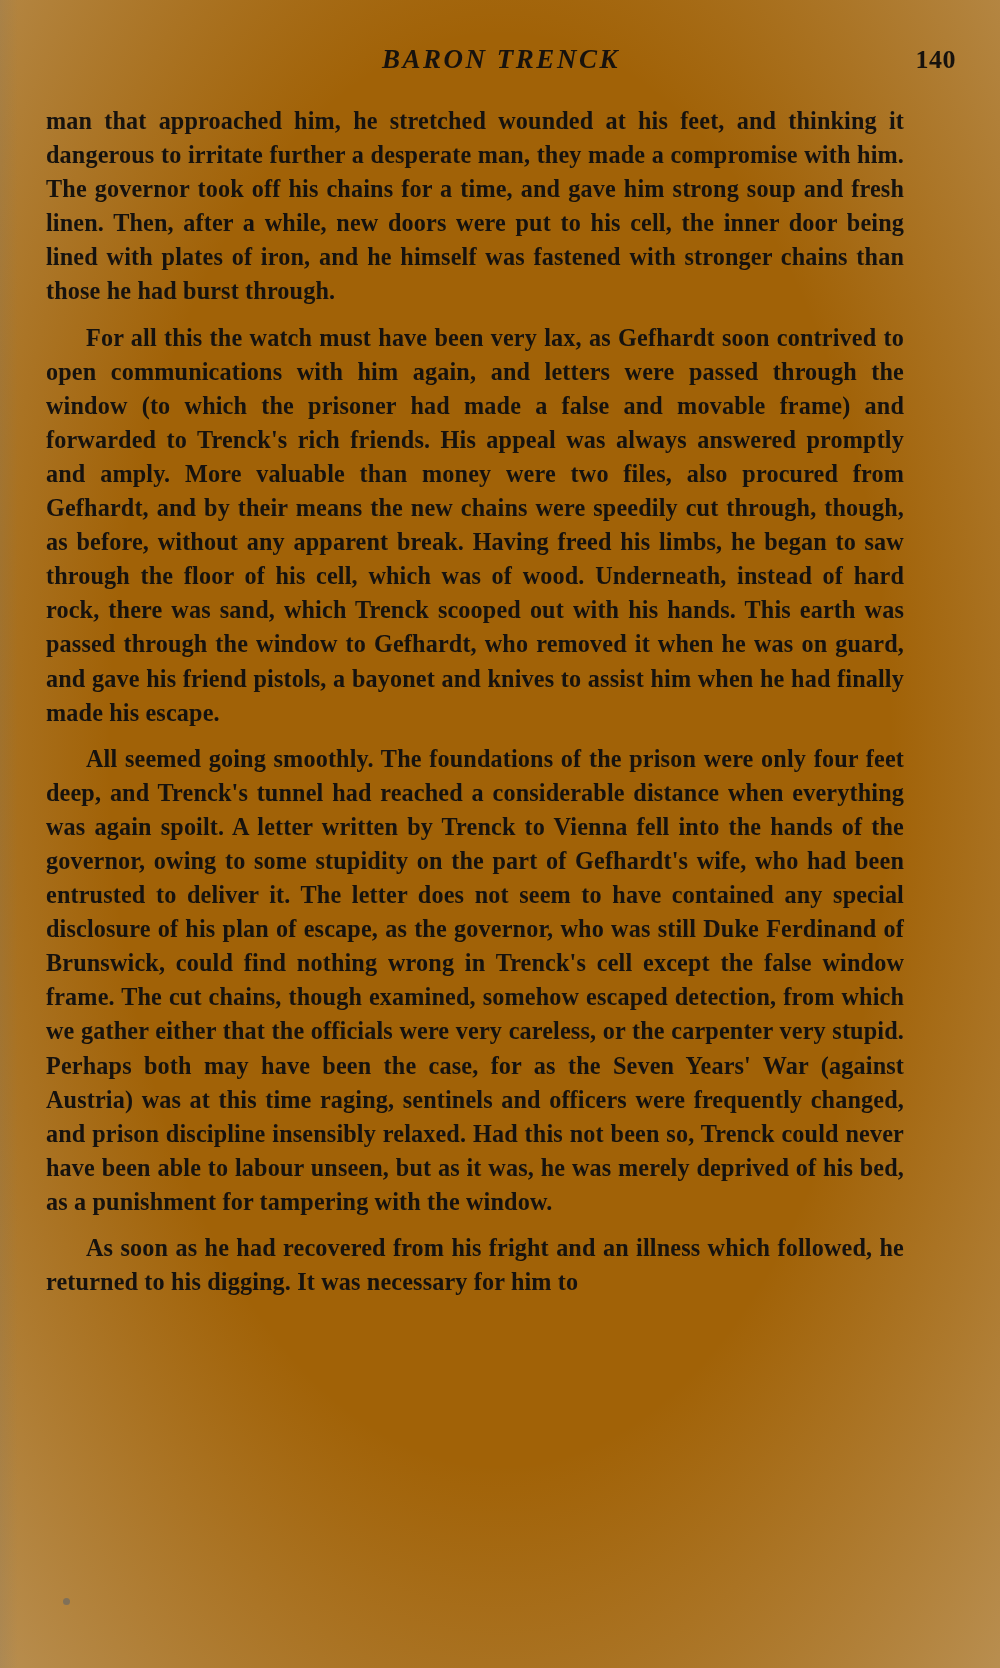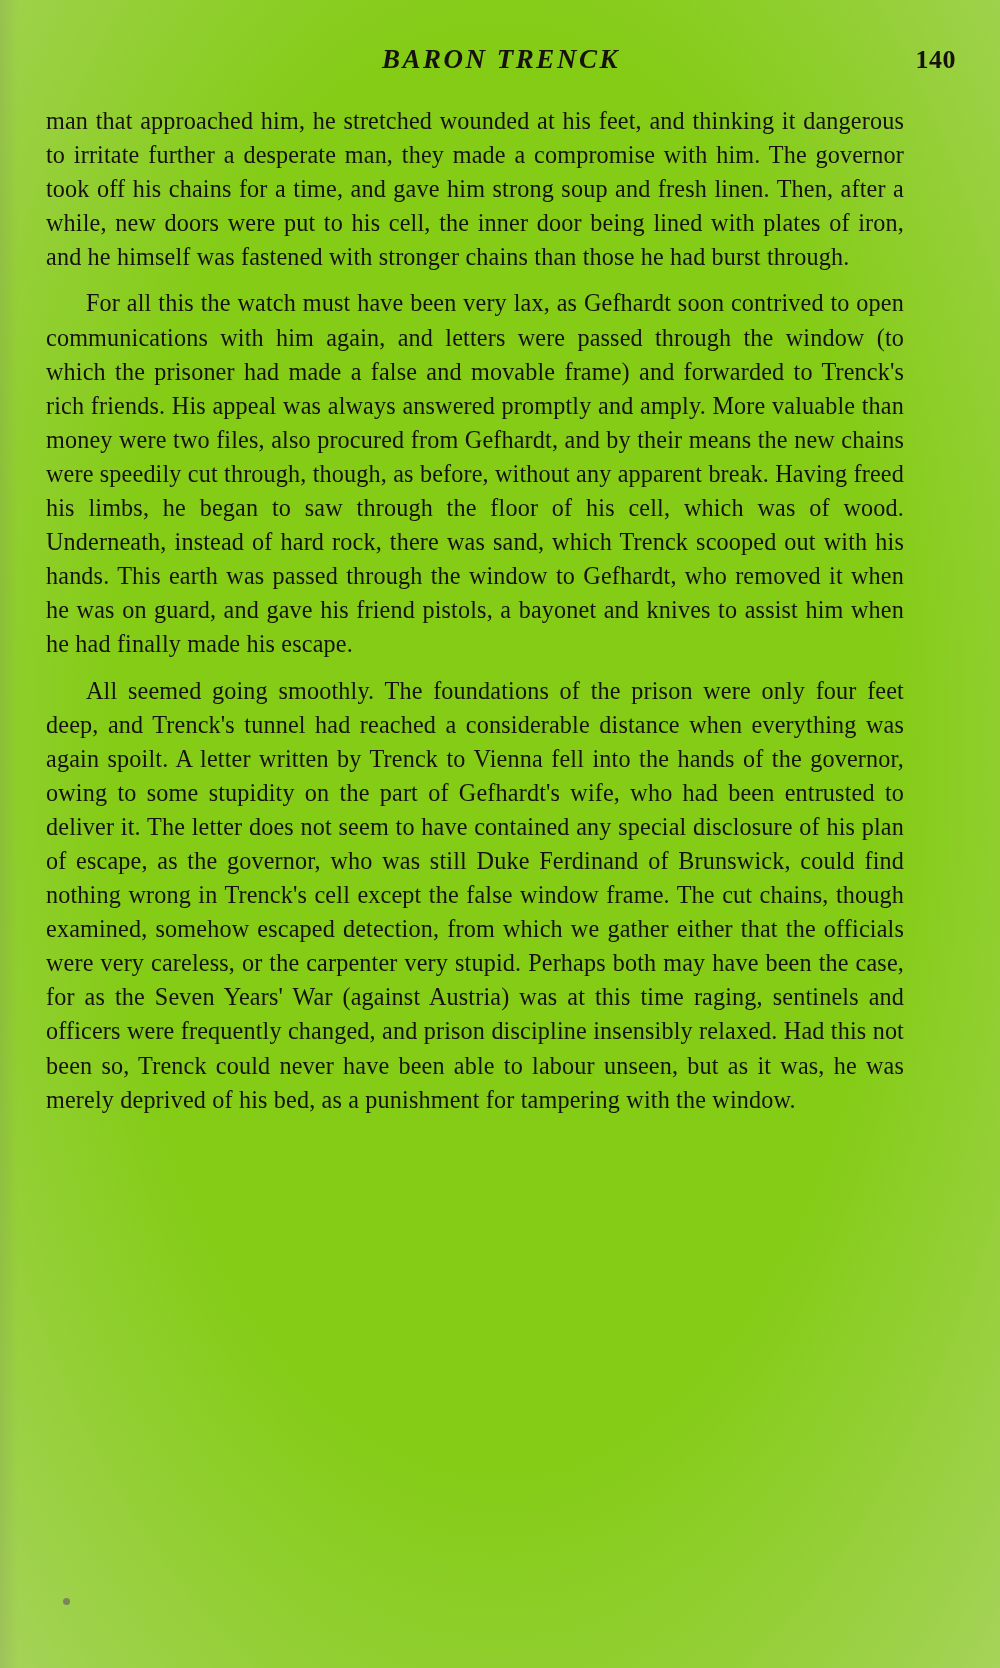--- a/index.html
+++ b/index.html
@@ -11,21 +11,21 @@
     width: 1000px;
     height: 1668px;
     font-family: "Liberation Serif", serif;
     color: #14100c;
     position: relative;
     overflow: hidden;
   }
   .page {
     position: absolute;
     inset: 0;
-    background: #84cc16;
+    background: #a16207;
   }
   
   .page::before {
     content: "";
     position: absolute;
     inset: 0;
     background:
       radial-gradient(ellipse at 50% 45%, rgba(255,255,255,0) 55%, rgba(228,224,214,0.35) 100%);
     pointer-events: none;
   }
@@ -57,20 +57,21 @@
     font-weight: bold;
     font-size: 26px;
     letter-spacing: 0.5px;
     color: #17120d;
   }
   .body-text {
     position: absolute;
     top: 104px;
     left: 46px;
     width: 858px;
+    font-weight: bold;
   }
   .para {
     margin: 0;
     font-size: 24.2px;
     line-height: 34.1px;
     text-align: justify;
     text-justify: inter-word;
     color: #16120e;
     letter-spacing: 0.15px;
   }
@@ -108,16 +109,17 @@
 
   <div class="header">
     <div class="running-title">BARON TRENCK</div>
     <div class="folio">140</div>
   </div>
 
   <div class="body-text">
     <p class="para">man that approached him, he stretched wounded at his feet, and thinking it dangerous to irritate further a desperate man, they made a compromise with him.   The governor took off his chains for a time, and gave him strong soup and fresh linen.   Then, after a while, new doors were put to his cell, the inner door being lined with plates of iron, and he himself was fastened with stronger chains than those he had burst through.</p>
     <p class="para indent">For all this the watch must have been very lax, as Gefhardt soon contrived to open communications with him again, and letters were passed through the window (to which the prisoner had made a false and movable frame) and forwarded to Trenck's rich friends.   His appeal was always answered promptly and amply. More valuable than money were two files, also procured from Gefhardt, and by their means the new chains were speedily cut through, though, as before, without any apparent break.   Having freed his limbs, he began to saw through the floor of his cell, which was of wood.   Underneath, instead of hard rock, there was sand, which Trenck scooped out with his hands.   This earth was passed through the window to Gefhardt, who removed it when he was on guard, and gave his friend pistols, a bayonet and knives to assist him when he had finally made his escape.</p>
     <p class="para indent">All seemed going smoothly.   The foundations of the prison were only four feet deep, and Trenck's tunnel had reached a considerable distance when everything was again spoilt.   A letter written by Trenck to Vienna  fell into the hands of the governor, owing to some stupidity on the part of Gefhardt's wife, who had been entrusted to deliver it.   The letter does not seem to have contained any special disclosure of his plan of escape, as the governor, who was still Duke Ferdinand of Brunswick, could find nothing wrong in Trenck's cell except the false window frame. The cut chains, though examined, somehow escaped detection, from which we gather either that the officials were very careless, or the carpenter very stupid.   Perhaps both may have been the case, for as the Seven Years' War (against Austria) was at this time raging, sentinels and officers were frequently changed, and prison discipline insensibly relaxed.   Had this not been so, Trenck could never have been able to labour unseen, but as it was, he was merely deprived of his bed, as a punishment for tampering with the window.</p>
+    <p class="para indent">As soon as he had recovered from his fright and an illness which followed, he returned to his digging.   It was necessary for him to</p>
   </div>
 
   <div class="smudge"></div>
 </div>
 
 </body></html>

